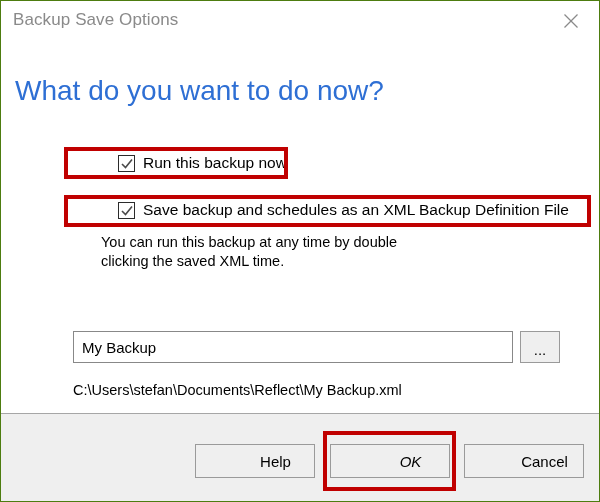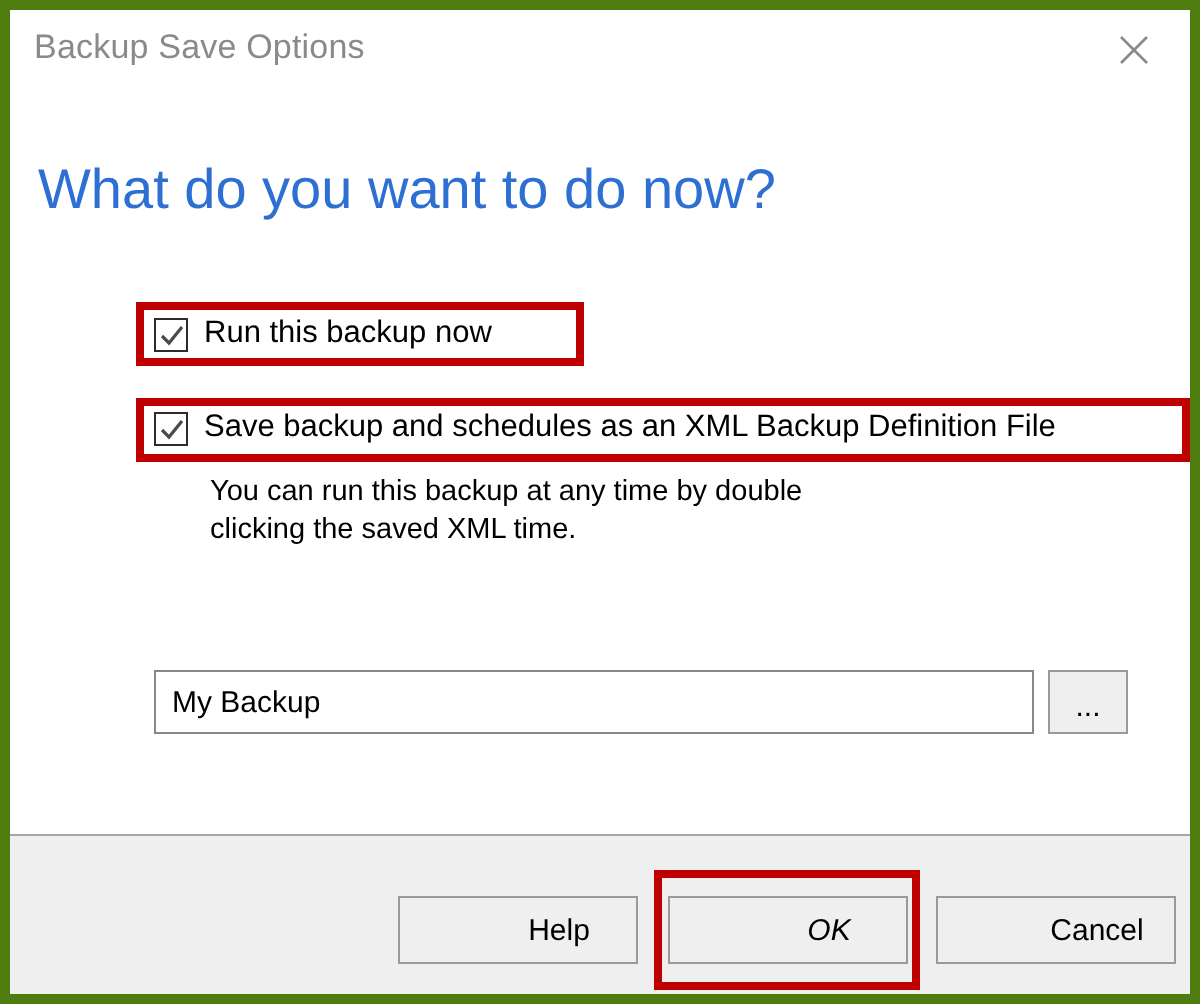--- a/index.html
+++ b/index.html
@@ -13,21 +13,21 @@
     font-family: "Liberation Sans", sans-serif;
     overflow: hidden;
   }
 
   .dialog {
     position: relative;
     width: 600px;
     height: 502px;
     background: #ffffff;
     box-sizing: border-box;
-    border: 5px solid #4d7c0f;
+    border: 1px solid #4d7c0f;
     overflow: hidden;
   }
 
   
   .titlebar {
     position: absolute;
     left: 0;
     top: 0;
     width: 100%;
     height: 44px;
@@ -64,20 +64,21 @@
     font-size: 28px;
     color: #2e6fd4;
     white-space: nowrap;
   }
 
   .check-row {
     position: absolute;
     display: flex;
     align-items: center;
     cursor: pointer;
+    margin-left: 45px;
   }
   #row-run { left: 72px; top: 153px; }
   #row-save { left: 72px; top: 200px; }
 
   .checkbox {
     width: 17px;
     height: 17px;
     border: 1px solid #2b2b2b;
     background: #ffffff;
     box-sizing: border-box;
@@ -238,20 +239,21 @@
       </span>
     </span>
     <span class="check-label">Save backup and schedules as an XML Backup Definition File</span>
   </div>
 
   <div class="helptext">You can run this backup at any time by double clicking the saved XML time.</div>
 
   <input class="name-input" type="text" value="My Backup" style="">
   <div class="browse-btn">...</div>
 
+  <div class="pathtext">C:\Users\stefan\Documents\Reflect\My Backup.xml</div>
 
   <div class="footer"></div>
   <div class="btn" id="btn-help">Help</div>
   <div class="btn" id="btn-ok">OK</div>
   <div class="btn" id="btn-cancel">Cancel</div>
 
   <div class="anno" id="anno-run"></div>
   <div class="anno" id="anno-save"></div>
   <div class="anno" id="anno-ok"></div>
 

